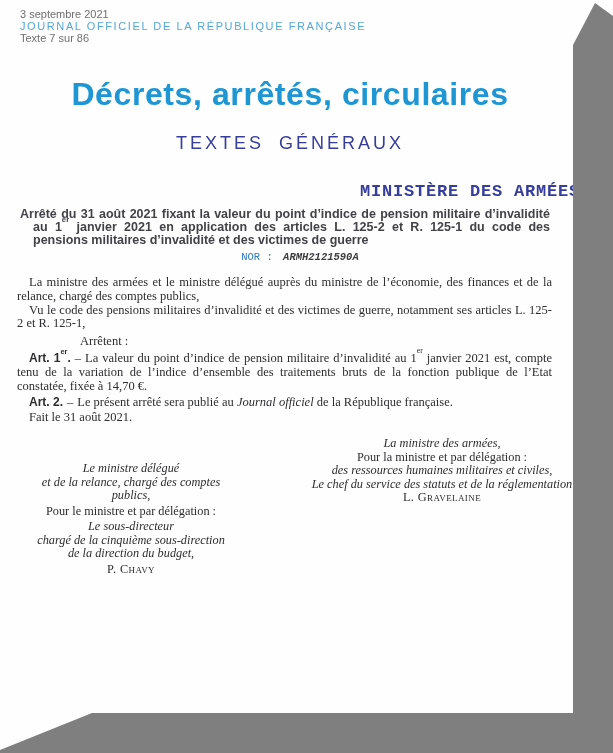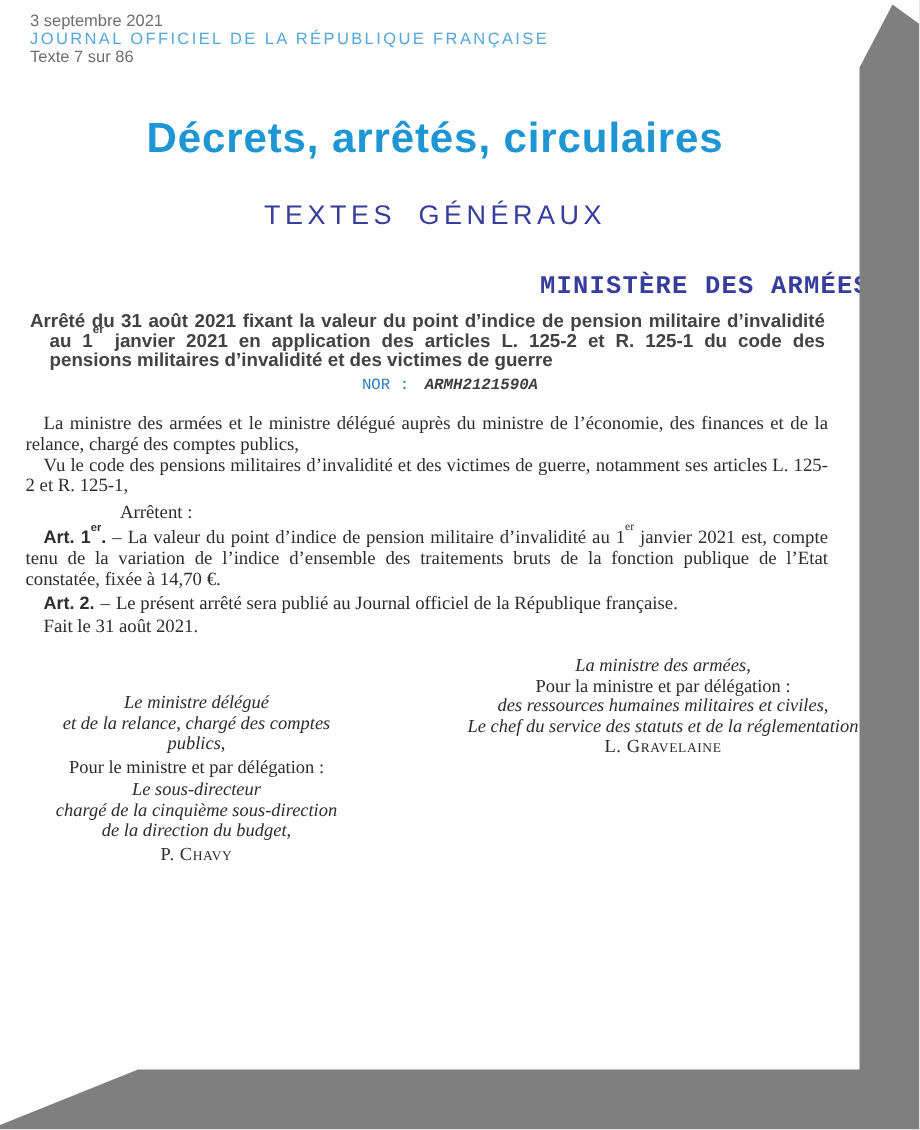--- a/index.html
+++ b/index.html
@@ -40,21 +40,21 @@
   .runhead .journal{
     color:var(--journal-blue);
     letter-spacing:1.6px;
     font-size:11px;
   }
   
   .doc-title{
     position:absolute;top:76px;left:0;width:580px;
     text-align:center;
     font-family:"Liberation Sans", sans-serif;
-    font-weight:bold;font-size:28px;letter-spacing:0.6px;
+    font-weight:bold;font-size:32px;letter-spacing:0.6px;
     color:var(--title-blue);
   }
   .section-title{
     position:absolute;top:133px;left:0;width:580px;
     text-align:center;
     font-family:"Liberation Sans", sans-serif;
     font-size:18px;letter-spacing:3px;word-spacing:7px;
     color:var(--section-indigo);
   }
   .ministry{
@@ -86,21 +86,21 @@
     position:absolute;top:276px;left:17px;width:535px;
     font-size:12.5px;line-height:13.8px;
     text-align:justify;
   }
   .body-text p{text-indent:12px;}
   .enacting{margin-top:4px;text-indent:63px !important;}
   .art{margin-top:3px;}
   .art-label{font-weight:bold;font-family:"Liberation Sans", sans-serif;font-size:12px;}
   .dash{margin:0 4px;}
   sup{font-size:0.62em;line-height:0;position:relative;top:-0.45em;}
-  .it{}
+  .it{font-style:italic;}
   .done-at{margin-top:1px;}
   
   .sig{
     position:absolute;
     text-align:center;
     font-size:12.3px;line-height:13.5px;
   }
   .sig-right{top:437px;left:292px;width:300px;}
   .sig-left{top:462px;left:24px;width:214px;}
   .sig .italic{font-style:italic;}

